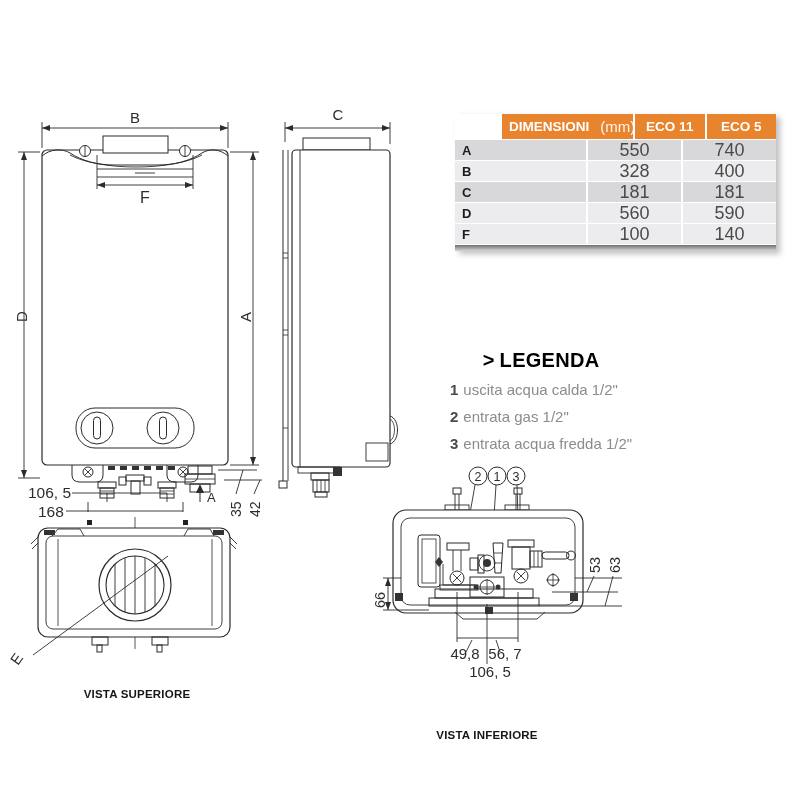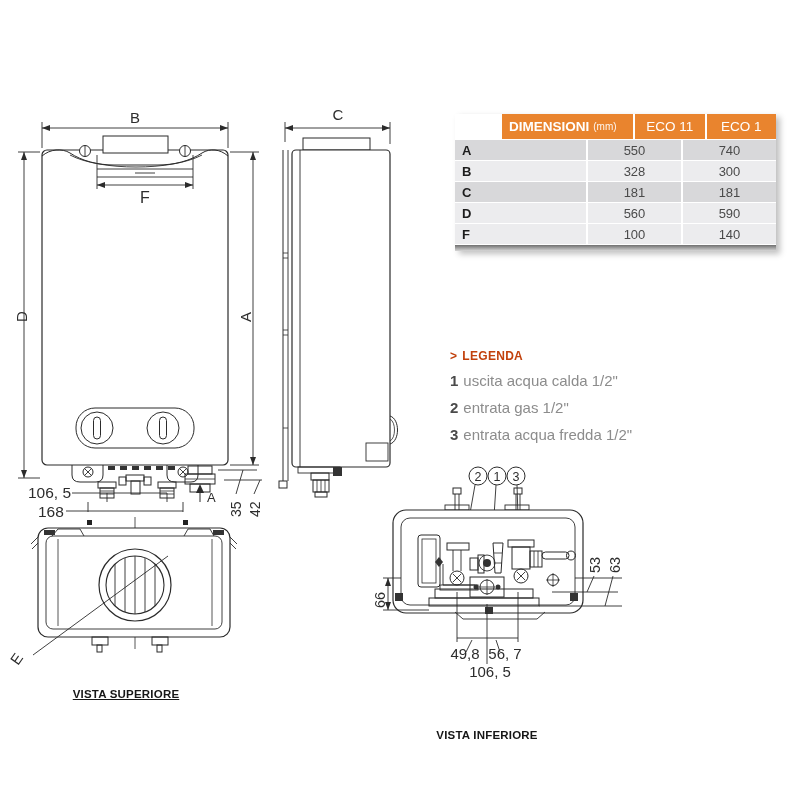--- a/index.html
+++ b/index.html
@@ -7,41 +7,41 @@
           font-family:"Liberation Sans", sans-serif; overflow:hidden; }
   .page svg { position:absolute; }
   .page svg text { font-family:"Liberation Sans", sans-serif; fill:#2d2d2d; stroke:none; }
 
   
   .dim-table { position:absolute; left:455px; top:114px; width:321px;
                box-shadow:4px 3px 6px rgba(0,0,0,0.25); background:#fff; }
   .thead { display:flex; gap:2px;padding-left:47px; }
   .th { background:#E9842E; color:#fff; height:25px; display:flex; align-items:center; }
   .th-dim { width:131px; padding-left:7px; box-sizing:border-box; font-weight:bold; font-size:13.5px; }
-  .th-unit { font-weight:normal; opacity:.92; margin-left:4px; font-size:10px; }
-  .th-val { flex:1; justify-content:center; font-weight:normal; font-size:13.5px; }
+  .th-unit { font-weight:normal; opacity:.92; margin-left:11px; font-size:15px; }
+  .th-val { flex:1; justify-content:center; font-weight:bold; font-size:13.5px; }
   .tr { display:flex; gap:2px; margin-top:1px; height:20px; }
   .td { display:flex; align-items:center; }
   .td-dim { width:131px; padding-left:7px; box-sizing:border-box; font-weight:bold; font-size:13px; color:#1c1c1c; }
-  .td-val { flex:1; justify-content:center; font-size:13px; color:#4a4a4a; }
+  .td-val { flex:1; justify-content:center; font-size:18px; color:#4a4a4a; }
   .row-dark .td { background:#D8D8DA; }
   .row-light .td { background:#ECECEE; }
   .tshadow { height:6px; margin-top:1px; background:linear-gradient(to bottom,#6f6f6f,#d6d6d6); }
 
   
   .legend { position:absolute; left:450px; top:349px; }
-  .legend-title { color:#c2410c; font-weight:bold; font-size:12px; letter-spacing:.3px; }
+  .legend-title { color:#000000; font-weight:bold; font-size:20px; letter-spacing:.3px;text-align:center; }
   .legend-marker { margin-right:5px; }
   .legend-item { margin-top:9px; font-size:15px; color:#8c8c8c; line-height:18px; }
   .legend-num { font-weight:bold; color:#4a4a4a; margin-right:5px; }
 
   
   .caption { position:absolute; top:688px; width:160px; text-align:center;
              font-weight:bold; font-size:11.5px; color:#161616; letter-spacing:.2px; }
-  .caption-sup { left:46px;text-decoration:underline; }
+  .caption-sup { left:57px; }
   .caption-inf { left:407px;margin-top:41px; }
 </style>
 </head>
 <body>
 
 <div class="page">
 
   <svg style="left:10px;top:98px" width="255" height="432" viewBox="0 0 255 432">
     <defs>
       <marker id="af" viewBox="0 0 8 6" refX="8" refY="3" markerWidth="9" markerHeight="7" orient="auto-start-reverse">
@@ -189,31 +189,31 @@
     <text x="76" y="22" text-anchor="middle" font-size="15">C</text>
   </svg>
 
   <div class="dim-table">
     <div class="thead">
       <div class="th th-dim">
         <span>DIMENSIONI</span>
         <span class="th-unit">(mm)</span>
       </div>
       <div class="th th-val">ECO 11</div>
-      <div class="th th-val">ECO 1</div>
+      <div class="th th-val">ECO 5</div>
     </div>
     <div class="tr row-dark">
       <div class="td td-dim">A</div>
       <div class="td td-val">550</div>
       <div class="td td-val">740</div>
     </div>
     <div class="tr row-light">
       <div class="td td-dim">B</div>
       <div class="td td-val">328</div>
-      <div class="td td-val">300</div>
+      <div class="td td-val">400</div>
     </div>
     <div class="tr row-dark">
       <div class="td td-dim">C</div>
       <div class="td td-val">181</div>
       <div class="td td-val">181</div>
     </div>
     <div class="tr row-light">
       <div class="td td-dim">D</div>
       <div class="td td-val">560</div>
       <div class="td td-val">590</div>

